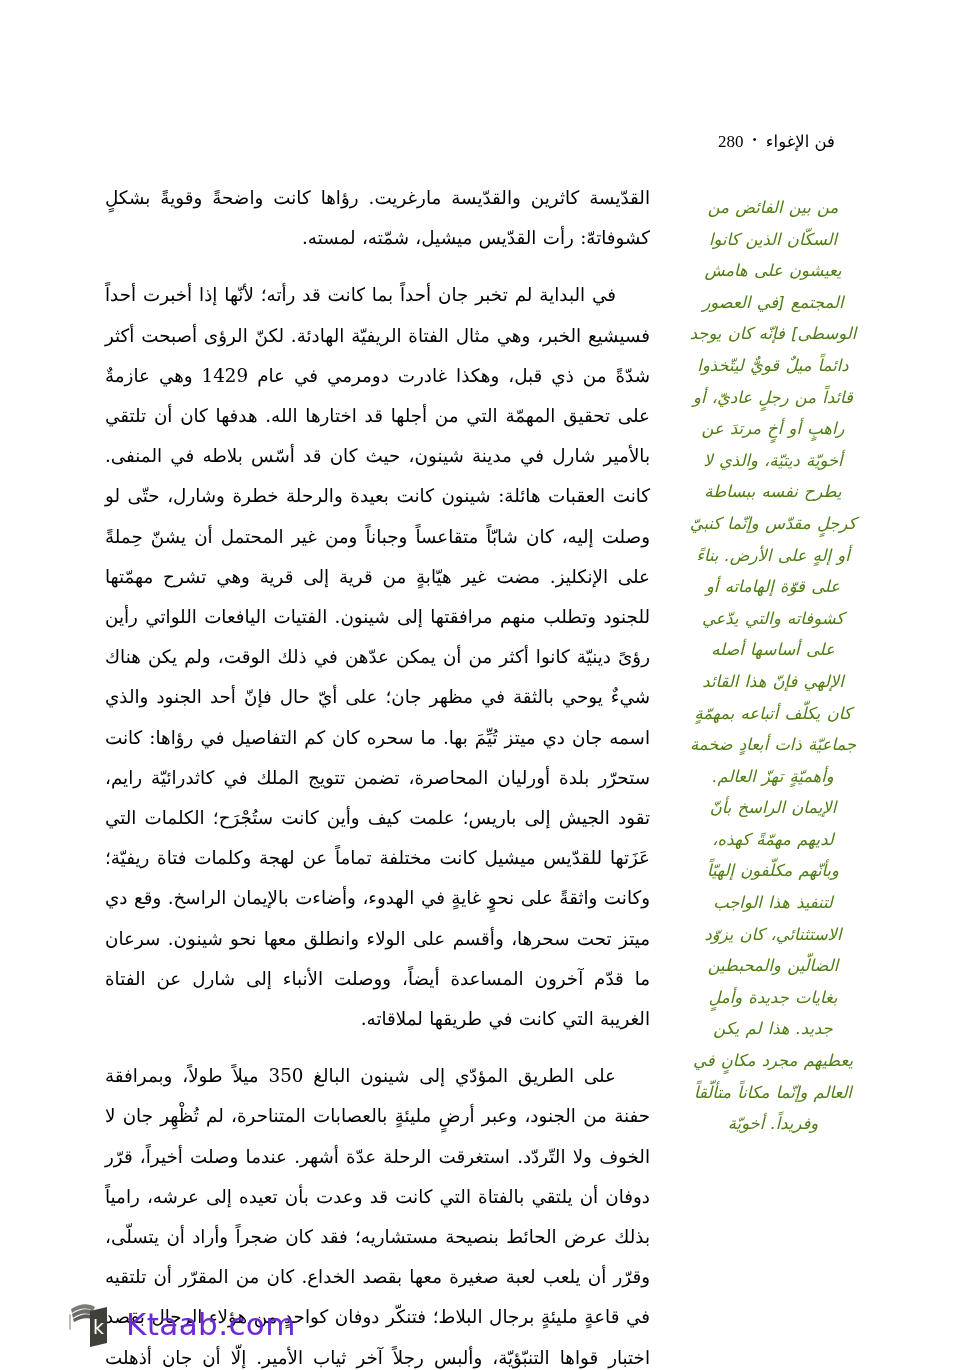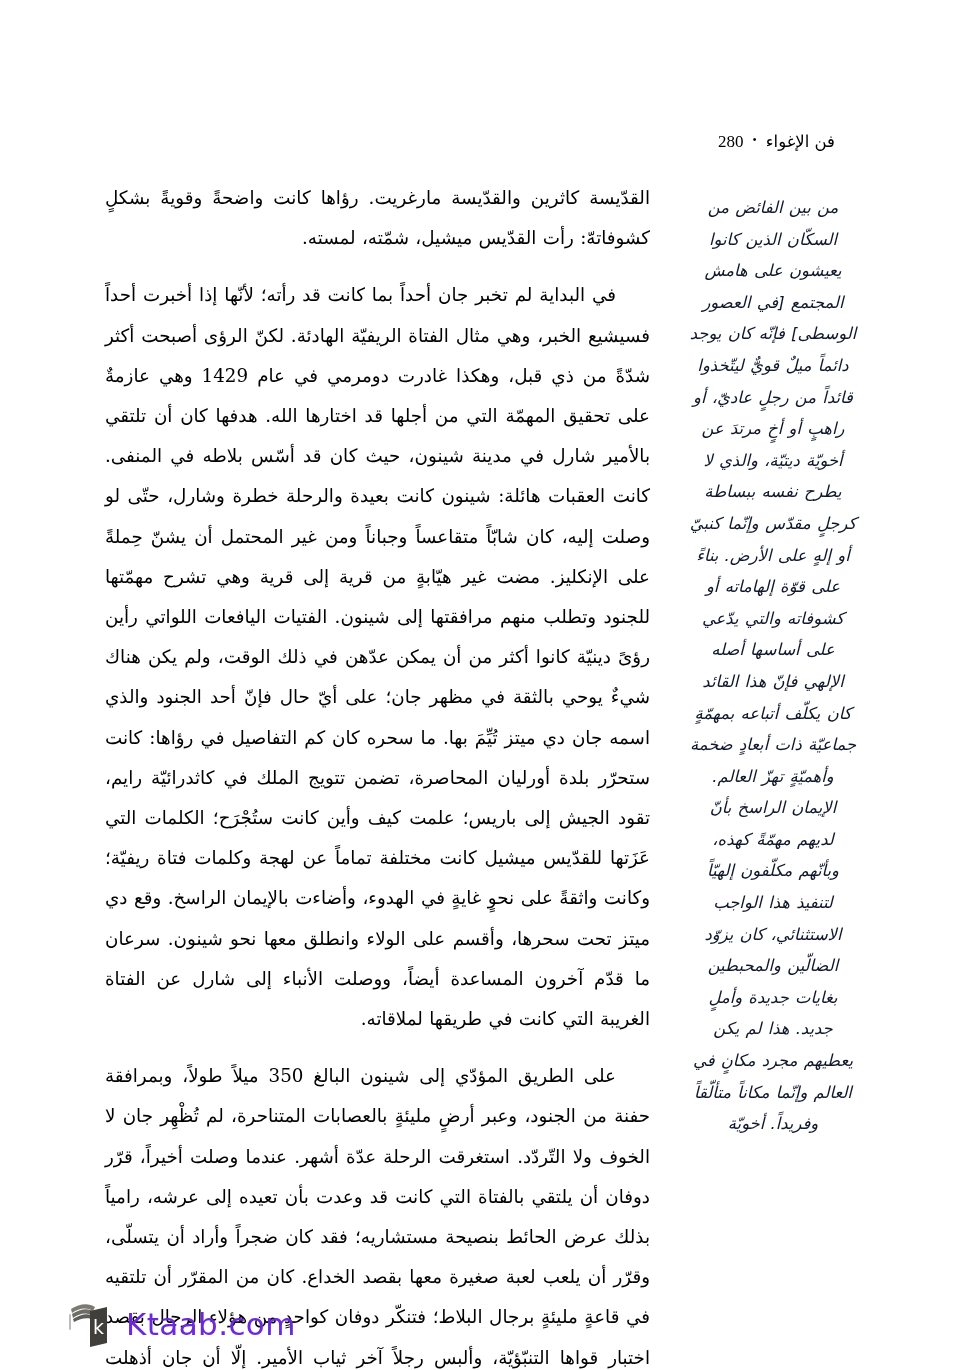--- a/index.html
+++ b/index.html
@@ -82,21 +82,21 @@
     position: absolute;
     top: 192px;
     right: 98px;
     width: 168px;
     direction: rtl;
     text-align: center;
     font-family: "DejaVu Sans", "Liberation Sans", sans-serif;
     font-style: italic;
     font-size: 16.4px;
     line-height: 31.6px;
-    color: #0f172a;
+    color: #4d7c0f;
     word-spacing: 1px;
   }
   .margin-note p {
     margin: 0;
   }
 
   
   .watermark {
     position: absolute;
     left: 60px;

